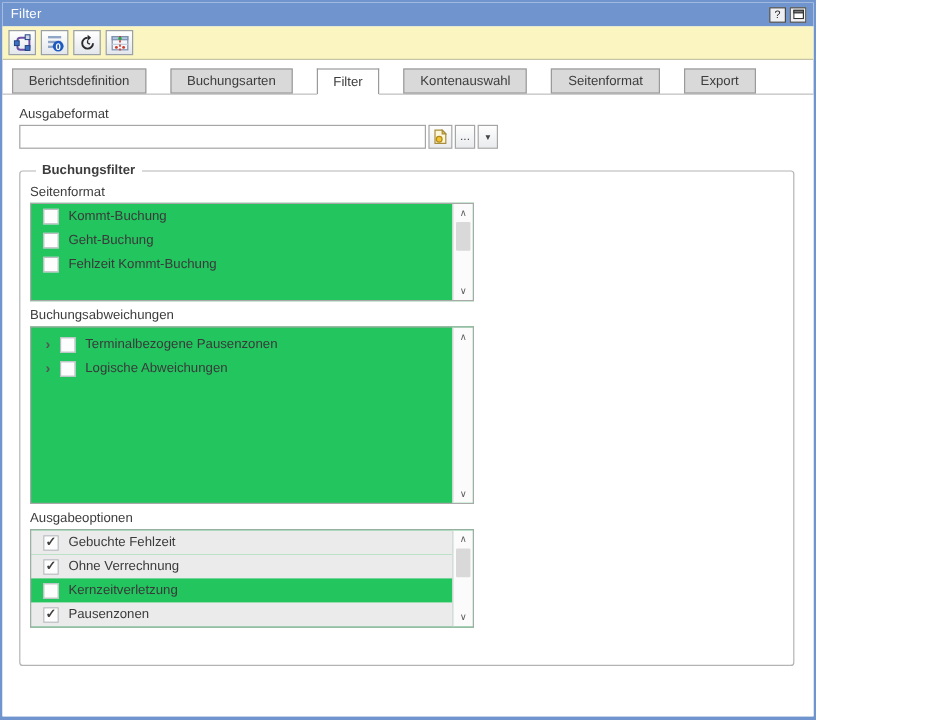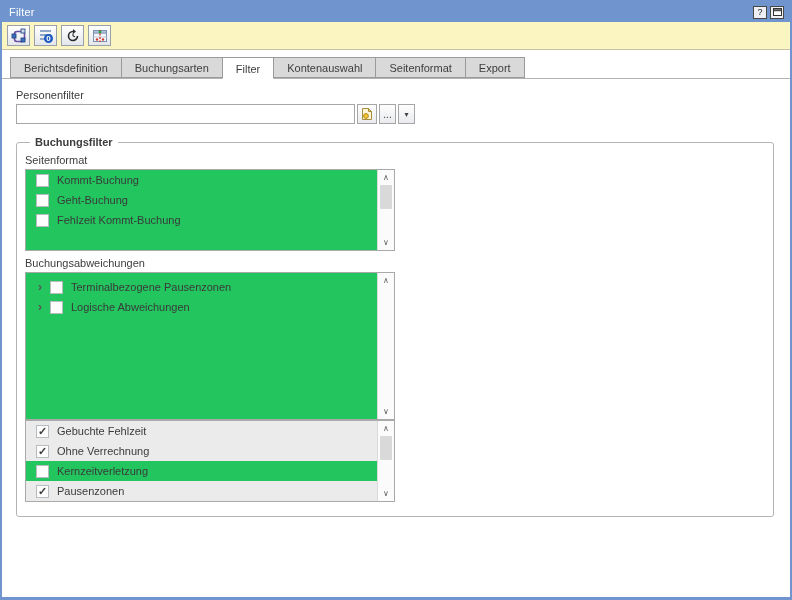--- a/index.html
+++ b/index.html
@@ -1,48 +1,48 @@
 <!DOCTYPE html>
 <html><head>
 <meta charset="utf-8">
 <style>
   html,body{margin:0;padding:0;background:#fff;}
   body{width:792px;height:600px;font-family:"Liberation Sans",sans-serif;-webkit-font-smoothing:antialiased;}
-  .window{width:792px;height:600px;box-sizing:border-box;border:2px solid #7094ce;border-bottom-width:3px;background:#fff;display:flex;flex-direction:column;overflow:hidden;}
+  .window{width:680px;height:600px;box-sizing:border-box;border:2px solid #7094ce;border-bottom-width:3px;background:#fff;display:flex;flex-direction:column;overflow:hidden;}
 
   
   .titlebar{height:20px;flex:0 0 auto;background:#7094ce;display:flex;align-items:center;padding:0 6px 0 7px;}
   .titlebar-title{color:#ffffff;font-size:11px;flex:1;letter-spacing:.2px;}
   .tb-btn{width:14px;height:13px;margin-left:3px;background:#eef0f3;border:1px solid #474747;box-sizing:border-box;font-size:9px;line-height:10px;text-align:center;color:#222;padding:0;cursor:default;display:flex;align-items:center;justify-content:center;}
   .tb-btn svg{display:block;}
 
   
   .toolbar{height:27px;flex:0 0 auto;background:#fbf6c1;border-bottom:1px solid #c6c3a6;display:flex;align-items:center;padding-left:5px;gap:4px;}
   .tool-btn{width:23px;height:21px;box-sizing:border-box;border:1px solid #99a0a8;background:linear-gradient(#ffffff,#e3e7ec);padding:0;display:flex;align-items:center;justify-content:center;}
   .tool-btn svg{display:block;}
 
   
-  .tabstrip{margin-top:7px;padding-left:8px;border-bottom:1px solid #b3b3b3;display:flex;flex:0 0 auto;align-items:flex-end;}
+  .tabstrip{margin-top:7px;padding-left:8px;border-bottom:1px solid #b3b3b3;display:flex;flex:0 0 auto;align-items:flex-end;gap:21px;}
   .tab{font-size:11px;color:#3d3d3d;background:#d9d9d9;border:1px solid #9a9a9a;height:21px;line-height:21px;padding:0 13px;box-sizing:border-box;margin-right:-1px;white-space:nowrap;cursor:default;}
   .tab.active{background:#ffffff;position:relative;z-index:2;height:22px;line-height:22px;border-bottom:1px solid #ffffff;margin-bottom:-1px;}
 
   
   .content{flex:1;padding:8px 16px 0 14px;background:#fff;overflow:hidden;}
   .small-label{font-size:11px;color:#3d3d3d;display:block;}
 
   
   .pf-label{margin-top:2px;}
   .pf-row{display:flex;margin-top:3px;align-items:stretch;}
   .pf-input{width:339px;height:20px;box-sizing:border-box;border:1px solid #a6a6a6;background:#fff;font-size:11px;padding:0 3px;font-family:"Liberation Sans",sans-serif;}
   .pf-btn{height:20px;min-width:17px;box-sizing:border-box;border:1px solid #a6a6a6;background:linear-gradient(#fefefe,#e9ebee);margin-left:2px;font-size:10px;color:#444;padding:0 3px;display:flex;align-items:center;justify-content:center;font-family:"Liberation Sans",sans-serif;}
   .pf-btn svg{display:block;}
   .dd-glyph{font-size:8px;color:#444;}
 
   
-  fieldset.group{border:1px solid #b4b4b4;border-radius:3px;margin:12px 0 0 0;padding:0 0 14px 8px;}
+  fieldset.group{border:1px solid #b4b4b4;border-radius:3px;margin:12px 0 0 0;padding:0 0 31px 8px;}
   legend.group-legend{font-size:11px;font-weight:bold;color:#3d3d3d;margin-left:5px;padding:0 5px;}
   .section-label{margin-top:6px;margin-bottom:3px;}
 
   
   .listbox{position:relative;width:370px;box-sizing:border-box;border:1px solid #a9a9a9;background:#22c55e;}
   .lb-rows{margin-right:17px;}
   .lb-row{height:20px;display:flex;align-items:center;padding-left:10px;font-size:11px;color:#3a3a3a;}
   .lb-row.checked{background:#ebebeb;}
   .checkbox{width:13px;height:13px;flex:0 0 13px;box-sizing:border-box;border:1px solid #b7bcc1;background:#fdfdfd;margin-right:8px;font-size:11px;line-height:10px;text-align:center;color:#3f3f3f;font-weight:bold;}
   .tree-row{height:20px;display:flex;align-items:center;padding-left:8px;font-size:11px;color:#3a3a3a;}
@@ -129,21 +129,21 @@
     <div class="tab">Berichtsdefinition</div>
     <div class="tab">Buchungsarten</div>
     <div class="tab active">Filter</div>
     <div class="tab">Kontenauswahl</div>
     <div class="tab">Seitenformat</div>
     <div class="tab">Export</div>
   </div>
 
   <div class="content">
 
-    <span class="small-label pf-label">Personenfilter</span>
+    <span class="small-label pf-label">Ausgabeformat</span>
     <div class="pf-row">
       <input class="pf-input" type="text" value="" style="">
       <button class="pf-btn">
         <span>
           <svg width="12" height="14" viewBox="0 0 12 14">
             <path d="M1.5 1.5 h6 l3 3 v8 h-9 z" fill="#fdf6d8" stroke="#a88d3a"></path>
             <path d="M7.5 1.5 v3 h3 z" fill="#e8c95e" stroke="#a88d3a"></path>
             <circle cx="5" cy="9" r="2.4" fill="#f4c430" stroke="#b08a1e"></circle>
           </svg>
         </span>
@@ -195,20 +195,21 @@
             <span class="checkbox"></span>
             <span>Logische Abweichungen</span>
           </div>
         </div>
         <div class="scrollbar">
           <div class="sb-arrow sb-up">∧</div>
           <div class="sb-arrow sb-down">∨</div>
         </div>
       </div>
 
+      <span class="small-label section-label">Ausgabeoptionen</span>
       <div class="listbox h80">
         <div class="lb-rows">
           <div class="lb-row checked">
             <span class="checkbox">✓</span>
             <span>Gebuchte Fehlzeit</span>
           </div>
           <div class="lb-row checked">
             <span class="checkbox">✓</span>
             <span>Ohne Verrechnung</span>
           </div>

